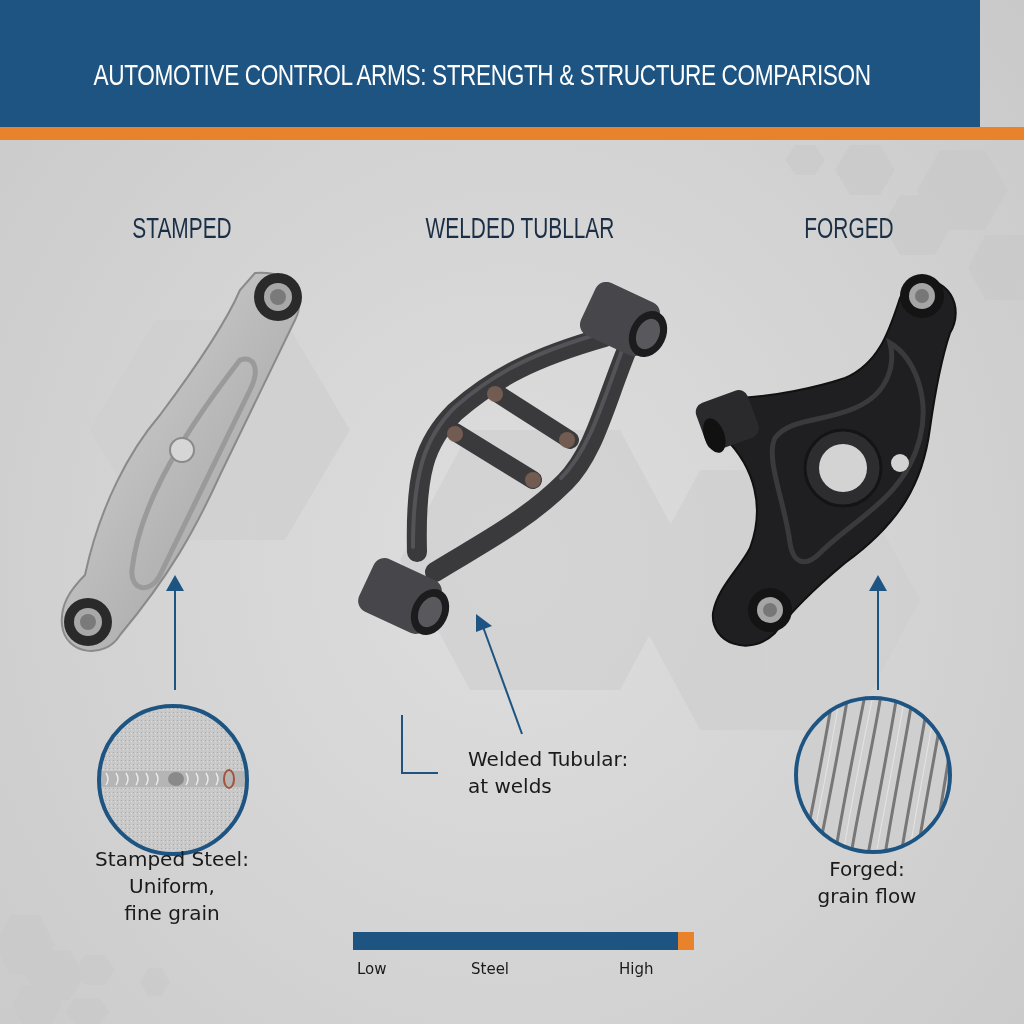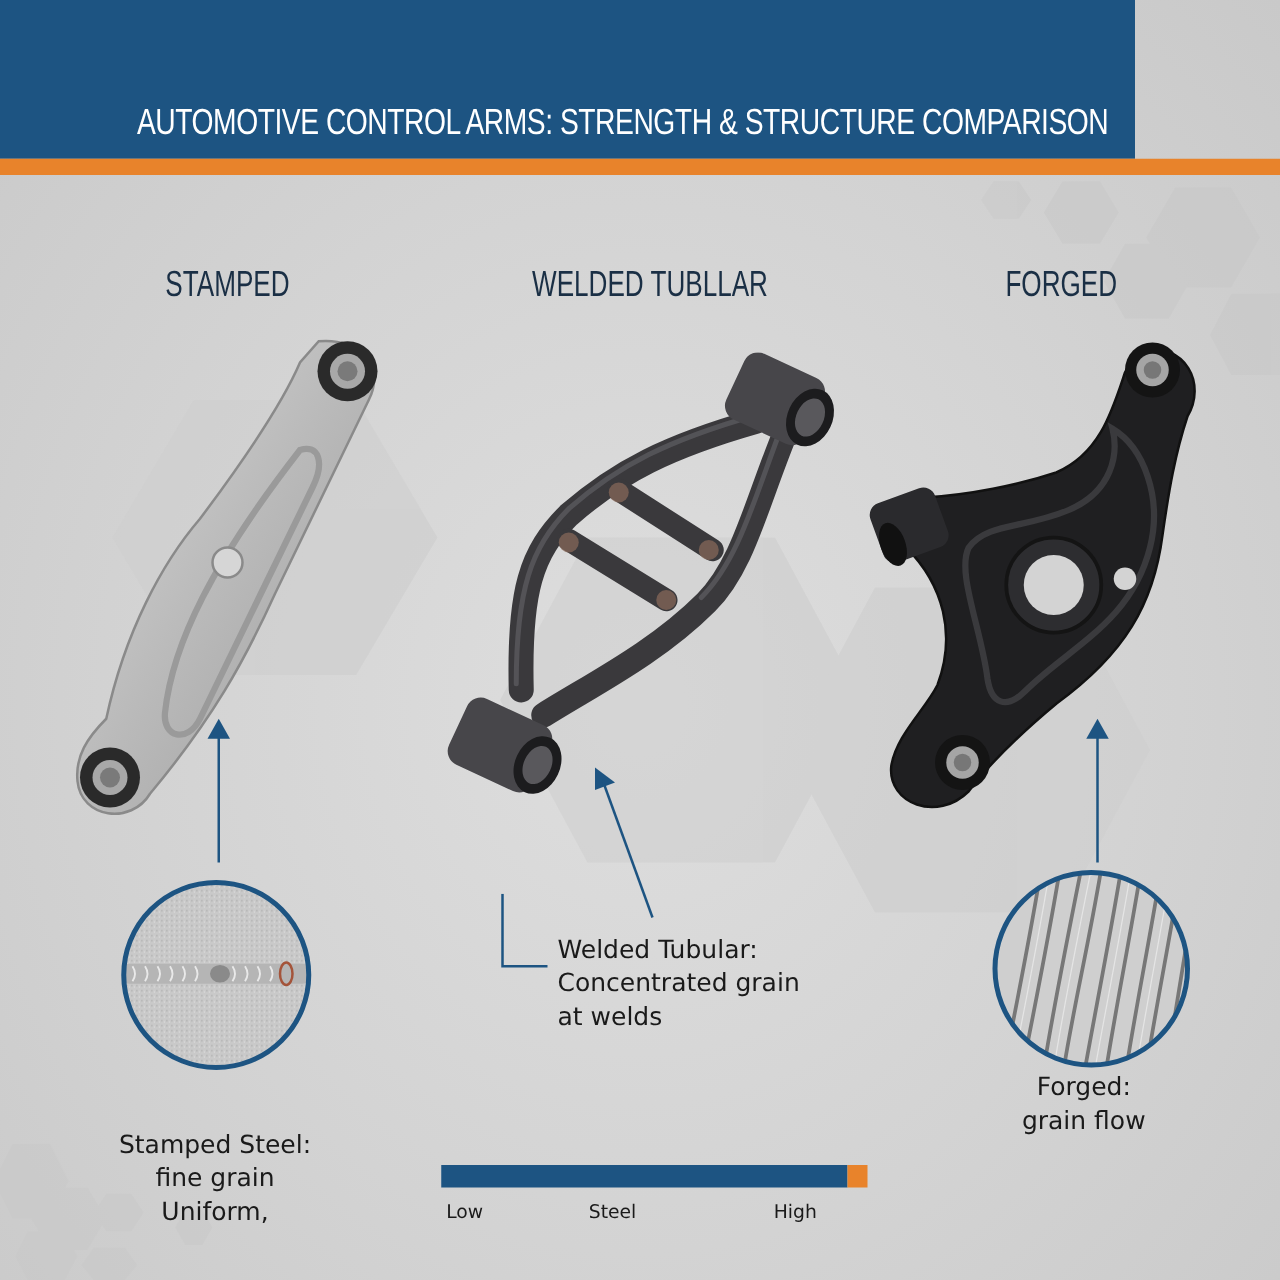--- a/index.html
+++ b/index.html
@@ -3,24 +3,24 @@
 <meta charset="utf-8">
 <style>
   * { box-sizing: border-box; margin: 0; padding: 0; }
   html, body { width: 1024px; height: 1024px; overflow: hidden; }
   body {
     position: relative;
     background: radial-gradient(ellipse at 50% 55%, #dedede 0%, #d3d3d3 55%, #c9c9c9 100%);
     font-family: "Liberation Sans", sans-serif;
   }
   .header {
-    position: absolute; left: 0; top: 0; width: 908px; height: 127px;
+    position: absolute; left: 0; top: 0; width: 980px; height: 127px;
     background: #1d5482;
-    display: flex; align-items: flex-end; justify-content: flex-start;
-    padding-bottom: 12px;
+    display: flex; align-items: flex-end; justify-content: flex-end;
+    padding-bottom: 35px;
   }
   .header-title {
     color: #ffffff;
     font-family: "Liberation Sans Narrow", "Liberation Sans", sans-serif;
     font-size: 29px; letter-spacing: -0.5px;
     transform: scaleX(0.78); transform-origin: center;
     white-space: nowrap;
   }
   .stripe { position: absolute; left: 0; top: 127px; width: 1024px; height: 13px; background: #e8832b; }
   .bg-deco { position: absolute; left: 0; top: 140px; width: 1024px; height: 884px; pointer-events: none; }
@@ -130,24 +130,24 @@
         <path d="M90,70 q4,6 0,12"></path>
         <path d="M100,70 q4,6 0,12"></path>
         <path d="M110,70 q4,6 0,12"></path>
         <path d="M120,70 q4,6 0,12"></path>
     </g>
     <ellipse cx="80" cy="76" rx="8" ry="7" fill="#8a8a8a"></ellipse>
     <ellipse cx="133" cy="76" rx="5" ry="9" fill="none" stroke="#a4543a" stroke-width="2"></ellipse>
   </g>
   <circle cx="77" cy="77" r="74" fill="none" stroke="#1d5482" stroke-width="4"></circle>
 </svg>
-<div class="caption" style="left:72px; top:902px; width:200px;">
+<div class="caption" style="left:72px; top:846px; width:200px;">
   <span>Stamped Steel:</span>
+  <span>Uniform,</span>
   <span>fine grain</span>
-  <span>Uniform,</span>
 </div>
 
 <svg class="arm" style="left:355px; top:282px;" width="320" height="360" viewBox="0 0 320 360">
   <defs>
     <linearGradient id="tube" x1="0" y1="0" x2="1" y2="0">
       <stop offset="0" stop-color="#2b2b2e"></stop>
         <stop offset="0.5" stop-color="#57565a"></stop>
         <stop offset="1" stop-color="#2b2b2e"></stop>
     </linearGradient>
   </defs>
@@ -178,23 +178,22 @@
 </svg>
 
 <svg class="arm" style="left:468px; top:612px;" width="60" height="125" viewBox="0 0 60 125">
   <polygon points="8,2 24,14 8,20" fill="#1d5482"></polygon>
   <line x1="14" y1="12" x2="54" y2="122" stroke="#1d5482" stroke-width="2"></line>
 </svg>
 
 <svg class="arm" style="left:400px; top:715px;" width="40" height="62" viewBox="0 0 40 62">
   <polyline points="2,0 2,58 38,58" fill="none" stroke="#1d5482" stroke-width="2"></polyline>
 </svg>
-<div class="caption left-align" style="left:446px; top:746px; width:230px;">
+<div class="caption left-align" style="left:468px; top:746px; width:230px;">
   <span>Welded Tubular:</span>
-  <span>Concentrated grain</span>
   <span>at welds</span>
 </div>
 
 <svg class="arm" style="left:695px; top:268px;" width="280" height="390" viewBox="0 0 280 390">
   <path d="M215,12 C255,5 270,40 255,65 C245,95 240,125 235,160 C228,215 205,255 150,295 C120,320 95,345 80,365 C55,390 15,375 18,345 C22,320 45,300 55,280 C70,240 60,200 30,170 C15,150 20,135 45,130 C80,128 120,120 150,110 C185,95 195,60 205,30 Z" fill="#1f1f21" stroke="#111" stroke-width="2"></path>
   <path d="M195,75 C200,95 195,125 160,140 C125,155 95,150 80,170 C70,190 90,235 95,275 C98,295 110,300 125,285 C160,250 210,230 225,170 C235,130 220,90 195,75 Z" fill="none" stroke="#3a3a3d" stroke-width="5"></path>
   <circle cx="148" cy="200" r="38" fill="#2d2d30" stroke="#141414" stroke-width="3"></circle>
   <circle cx="148" cy="200" r="24" fill="#d3d3d3"></circle>
   <circle cx="205" cy="195" r="9" fill="#d3d3d3"></circle>
   <circle cx="227" cy="28" r="22" fill="#141414"></circle>

